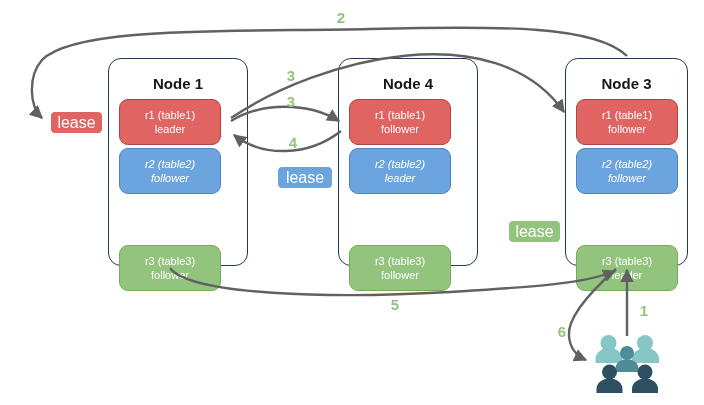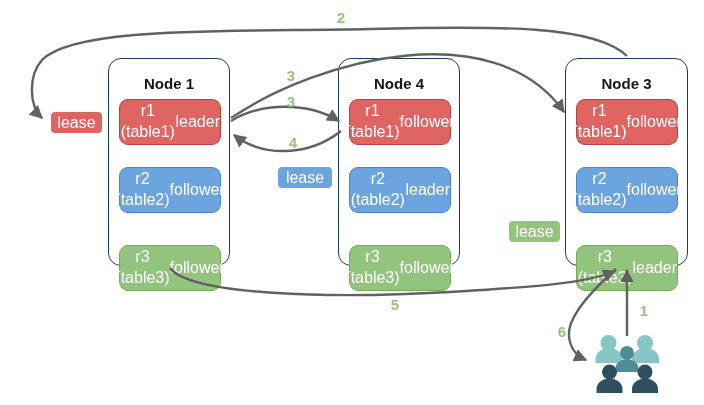--- a/index.html
+++ b/index.html
@@ -1,28 +1,28 @@
 <!DOCTYPE html>
 <html style="--red-fill: #e06462; --red-border: #b04543; --blue-fill: #6ba4de; --blue-border: #4a86c6; --green-fill: #93c47d; --green-border: #76ab58; --arrow: #616161; --node-border: #1d3d5c; --step-label: #93c47d; --people-light: #86c7c6; --people-medium: #4f8d96; --people-dark: #2e4e62;"><head>
 <meta charset="utf-8">
 <style>
   html,body{margin:0;padding:0;background:#ffffff;}
   body{width:704px;height:405px;overflow:hidden;
        font-family:"Liberation Sans","DejaVu Sans",sans-serif;}
   #stage{position:relative;width:704px;height:405px;background:#fff;}
 
-  .node{position:absolute;top:58px;width:122px;height:208px;background:#fff;
+  .node{position:absolute;top:58px;width:140px;height:208px;background:#fff;
         border:1.6px solid var(--node-border);border-radius:13px;z-index:2;box-sizing:border-box;}
   .node-title{position:absolute;top:16px;left:0;width:100%;text-align:center;
         font-size:15px;font-weight:bold;color:#161616;}
   .replica{position:absolute;left:10px;width:102px;height:46px;border-radius:9px;
-        border:1.8px solid;display:flex;flex-direction:row;align-items:center;
-        justify-content:center;color:#fff;font-size:16px;line-height:1.3;
+        border:1.8px solid;display:flex;flex-direction:column;align-items:center;
+        justify-content:center;color:#fff;font-size:11px;line-height:1.3;
         text-align:center;box-sizing:border-box;}
-  .r-pos-0{top:40px;} .r-pos-1{top:108px;} .r-pos-2{top:150px;margin-top:36px;}
+  .r-pos-0{top:40px;} .r-pos-1{top:89px;font-style:italic;} .r-pos-2{top:150px;margin-top:36px;}
 
   .c-red{background:var(--red-fill);border-color:var(--red-border);}
   .c-blue{background:var(--blue-fill);border-color:var(--blue-border);}
   .c-green{background:var(--green-fill);border-color:var(--green-border);}
 
   .lease{position:absolute;height:23px;border-radius:5px;border:1.6px solid;
         color:#fff;font-size:16px;display:flex;align-items:center;justify-content:center;
         z-index:4;box-sizing:border-box;}
 
   .step{position:absolute;transform:translate(-50%,-50%);color:var(--step-label);

